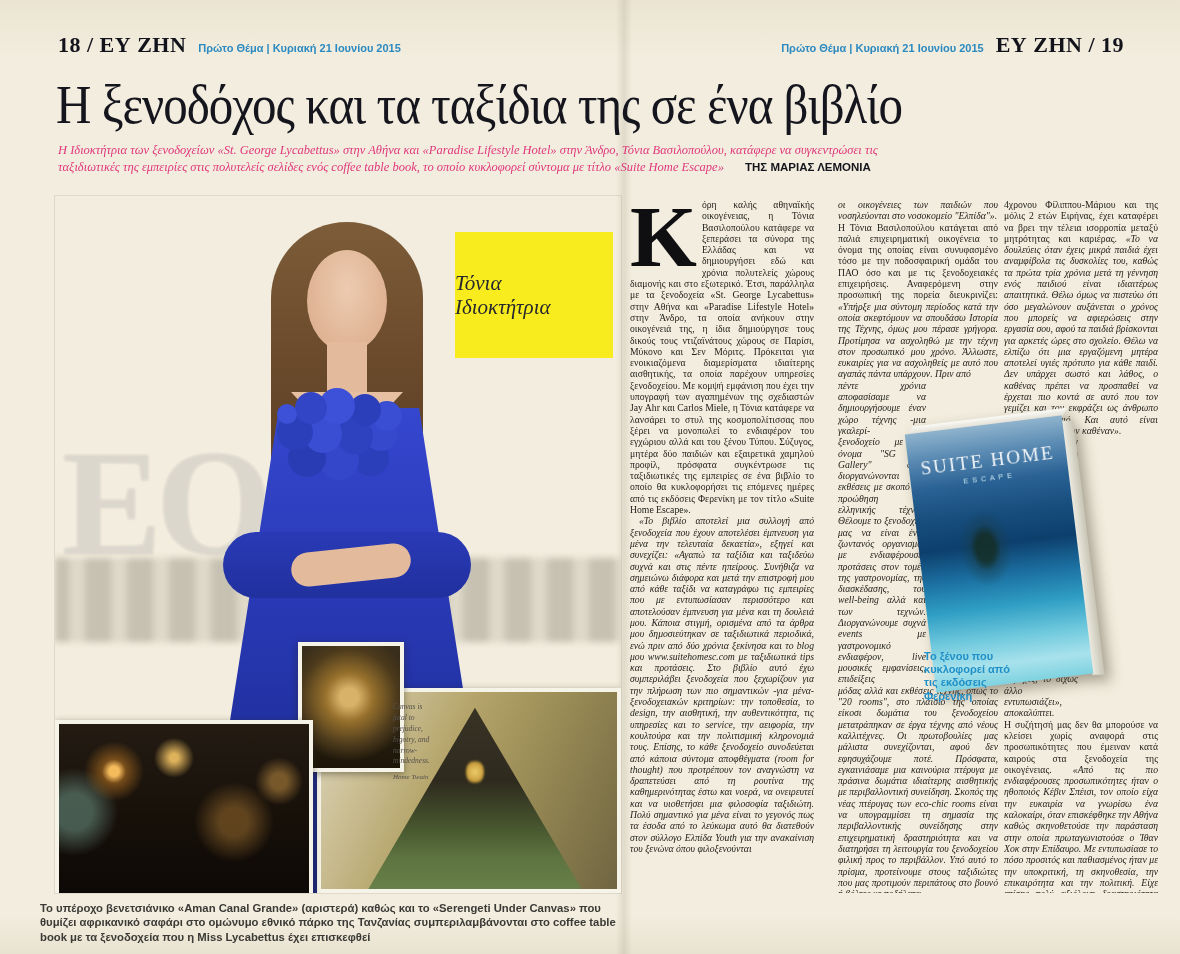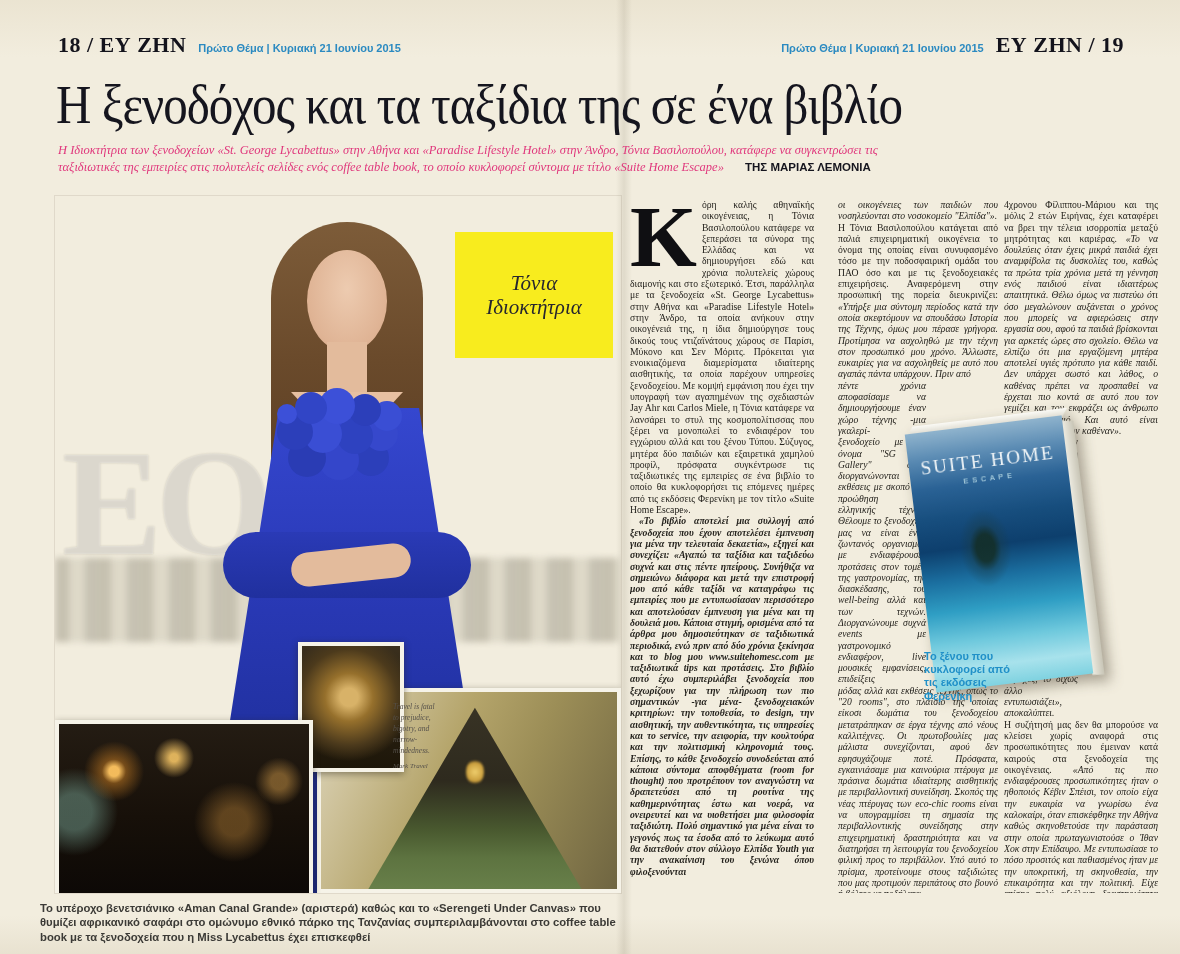--- a/index.html
+++ b/index.html
@@ -55,21 +55,21 @@
   .ruffles{position:absolute;left:222px;top:208px;width:20px;height:20px;border-radius:50%;background:#3c50d8;
      box-shadow:24px -6px 0 6px #3145c6,50px -8px 0 8px #3c50d8,78px -4px 0 6px #2c3fba,100px 2px 0 5px #3a4ed4,
                 8px 18px 0 8px #2c3fba,36px 20px 0 9px #3a4ed4,68px 22px 0 8px #2e42c0,94px 20px 0 7px #3648cc,
                 20px 44px 0 9px #2a3cb4,52px 46px 0 10px #3446ca,84px 44px 0 8px #2c3fba;}
   .arms{position:absolute;left:168px;top:336px;width:248px;height:66px;border-radius:36px;
         background:linear-gradient(180deg,#2a3ab6,#20309e);}
   .forearm{position:absolute;left:236px;top:352px;width:120px;height:34px;border-radius:20px;background:#e3bb9c;transform:rotate(-6deg);}
   .wm{position:absolute;left:-4px;top:232px;font:bold 150px/1 "Liberation Serif",serif;
       color:rgba(255,255,255,.30);letter-spacing:-6px;text-shadow:0 0 2px rgba(90,85,70,.25);margin-left:11px;}
   .namebox{left:455px;top:232px;width:158px;height:126px;background:#f8ec1e;z-index:4;
-           display:flex;flex-direction:column;justify-content:center;text-align:center;
+           display:flex;flex-direction:column;justify-content:center;text-align:left;
            font:italic 21px/1.15 "Liberation Serif",serif;color:#26262e;}
   .inset{position:absolute;border:4px solid #f6f3e8;box-shadow:0 2px 7px rgba(40,35,20,.45);}
   .inset-tent{left:262px;top:492px;width:296px;height:197px;z-index:2;
       background:linear-gradient(115deg,#ded7c0 0%,#cdc199 18%,#b5a56b 40%,#9c8e57 62%,#6f6541 100%);}
   .tent-open{position:absolute;left:0;top:0;width:100%;height:100%;
       background:linear-gradient(180deg,#3a3526 0%,#2e2a1e 45%,#49592f 70%,#5d7340 84%,#68804a 100%);
       clip-path:polygon(52% 8%,16% 100%,88% 100%);}
   .tent-lamp{position:absolute;left:49%;top:34%;width:18px;height:26px;border-radius:50%;
       background:radial-gradient(circle,#efce6d 0%,#c79b3a 60%,transparent 75%);filter:blur(1px);}
   .inset-lantern{left:243px;top:446px;width:98px;height:122px;z-index:3;
@@ -86,21 +86,21 @@
          font:italic 7.5px/1.45 "Liberation Serif",serif;color:#55504a;}
   .twain .author{display:block;margin-top:5px;font-size:7px;}
   .caption{left:40px;top:901px;width:588px;font:bold 11.3px/1.28 "Liberation Sans",sans-serif;color:#3b3a36;}
   
   .col{position:absolute;top:199px;height:694px;overflow:hidden;text-align:justify;
        font:9.7px/11.3px "Liberation Serif",serif;color:#24221d;}
   #col1{left:630px;width:184px;}
   #col2{left:838px;width:160px;}
   #col3{left:1004px;width:154px;}
   .col p{margin:0;}
-  .ind{text-indent:9px;font-weight:bold;}
+  .ind{text-indent:9px;}
   .it{font-style:italic;}
   .dropcap{float:left;font:bold 86px/72px "Liberation Serif",serif;color:#0f0f12;padding:2px 5px 0 0;}
   .subhead{font:bold 14.5px/1.12 "Liberation Sans",sans-serif;color:#2090c8;margin:7px 0 5px;text-align:left;}
   .beside2{width:88px;}
   .beside3{width:74px;margin-left:auto;}
   
   .book{left:920px;top:424px;width:158px;height:260px;transform:rotate(-7deg);z-index:5;
         filter:drop-shadow(5px 7px 7px rgba(70,62,44,.45));}
   .book-side{position:absolute;right:-11px;top:6px;width:12px;height:256px;
         background:linear-gradient(90deg,#efede3,#c8c5b6);transform:skewY(8deg);}
@@ -152,22 +152,22 @@
   <div class="ruffles"></div>
   <div class="arms"></div>
   <div class="forearm"></div>
   <div class="inset inset-tent">
     <div class="tent-open"></div>
     <div class="tent-lamp"></div>
   </div>
   <div class="inset inset-lantern"></div>
   <div class="inset inset-ven"></div>
   <div class="twain">
-    <span>Travel is fatal to prejudice, bigotry, and narrow-mindedness.</span>
-    <span class="author">Mark Travel</span>
+    <span>Canvas is fatal to prejudice, bigotry, and narrow-mindedness.</span>
+    <span class="author">Home Twain</span>
   </div>
 </div>
 <div class="abs namebox">
   <span>Τόνια</span>
   <span>Ιδιοκτήτρια</span>
 </div>
 <div class="abs caption">Το υπέροχο βενετσιάνικο «Aman Canal Grande» (αριστερά) καθώς και το «Serengeti Under Canvas» που θυμίζει αφρικανικό σαφάρι στο ομώνυμο εθνικό πάρκο της Τανζανίας συμπεριλαμβάνονται στο coffee table book με τα ξενοδοχεία που η Miss Lycabettus έχει επισκεφθεί</div>
 
 <div class="col" id="col1">
   <p><span class="dropcap">Κ</span><span>όρη καλής αθηναϊκής οικογένειας, η Τόνια Βασιλοπούλου κατάφερε να ξεπεράσει τα σύνορα της Ελλάδας και να δημιουργήσει εδώ και χρόνια πολυτελείς χώρους διαμονής και στο εξωτερικό. Έτσι, παράλληλα με τα ξενοδοχεία «St. George Lycabettus» στην Αθήνα και «Paradise Lifestyle Hotel» στην Άνδρο, τα οποία ανήκουν στην οικογένειά της, η ίδια δημιούργησε τους δικούς τους ντιζαϊνάτους χώρους σε Παρίσι, Μύκονο και Σεν Μόριτς. Πρόκειται για ενοικιαζόμενα διαμερίσματα ιδιαίτερης αισθητικής, τα οποία παρέχουν υπηρεσίες ξενοδοχείου. Με κομψή εμφάνιση που έχει την υπογραφή των αγαπημένων της σχεδιαστών Jay Ahr και Carlos Miele, η Τόνια κατάφερε να λανσάρει το στυλ της κοσμοπολίτισσας που ξέρει να μονοπωλεί το ενδιαφέρον του εγχώριου αλλά και του ξένου Τύπου. Σύζυγος, μητέρα δύο παιδιών και εξαιρετικά χαμηλού προφίλ, πρόσφατα συγκέντρωσε τις ταξιδιωτικές της εμπειρίες σε ένα βιβλίο το οποίο θα κυκλοφορήσει τις επόμενες ημέρες από τις εκδόσεις Φερενίκη με τον τίτλο «Suite Home Escape».</span></p>

